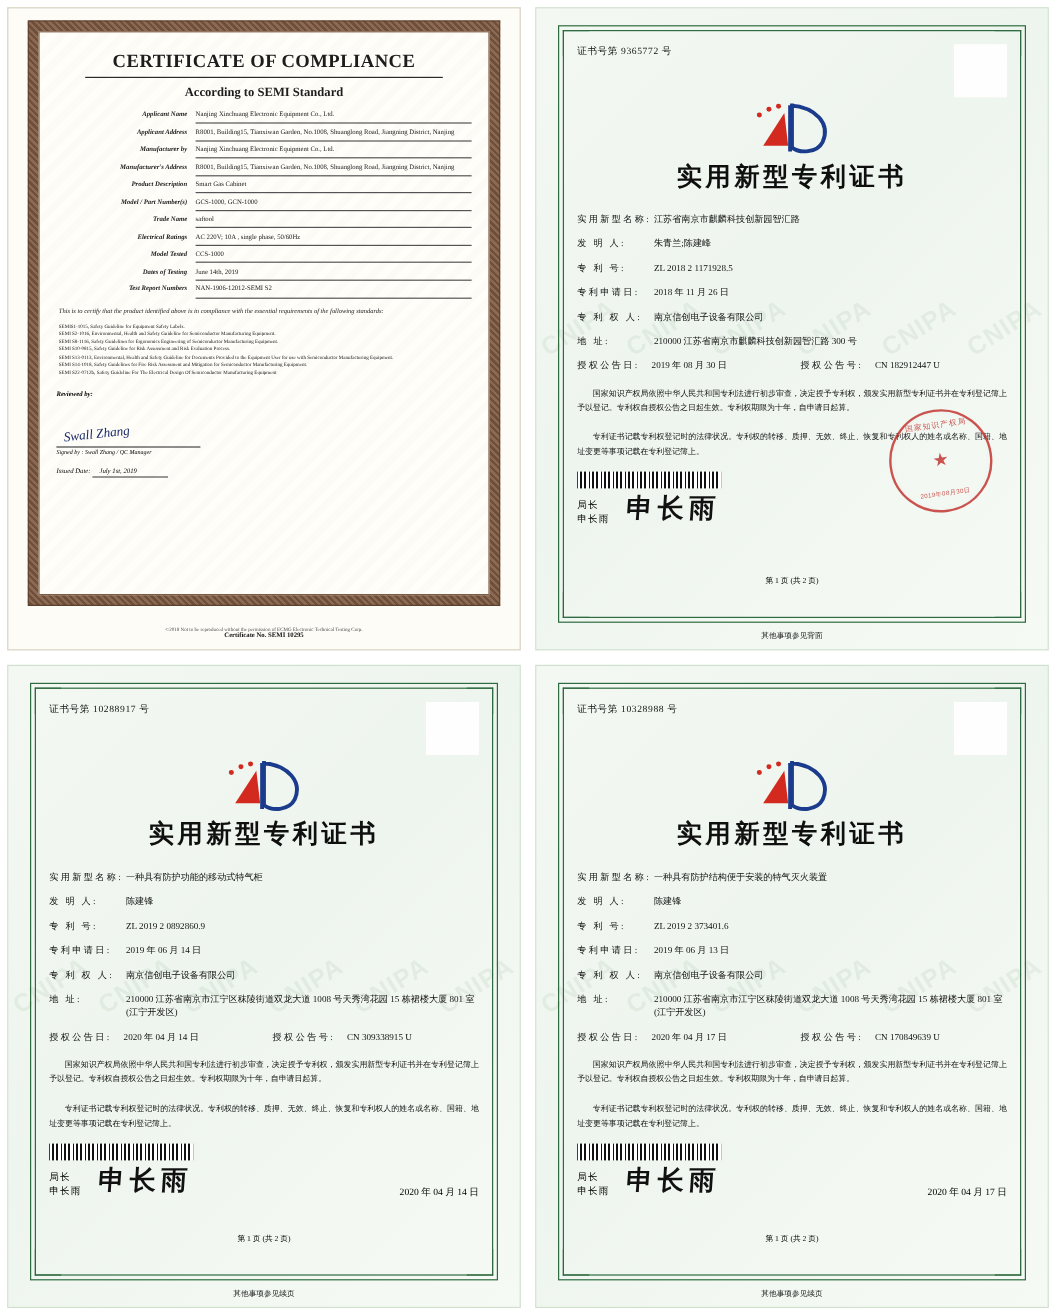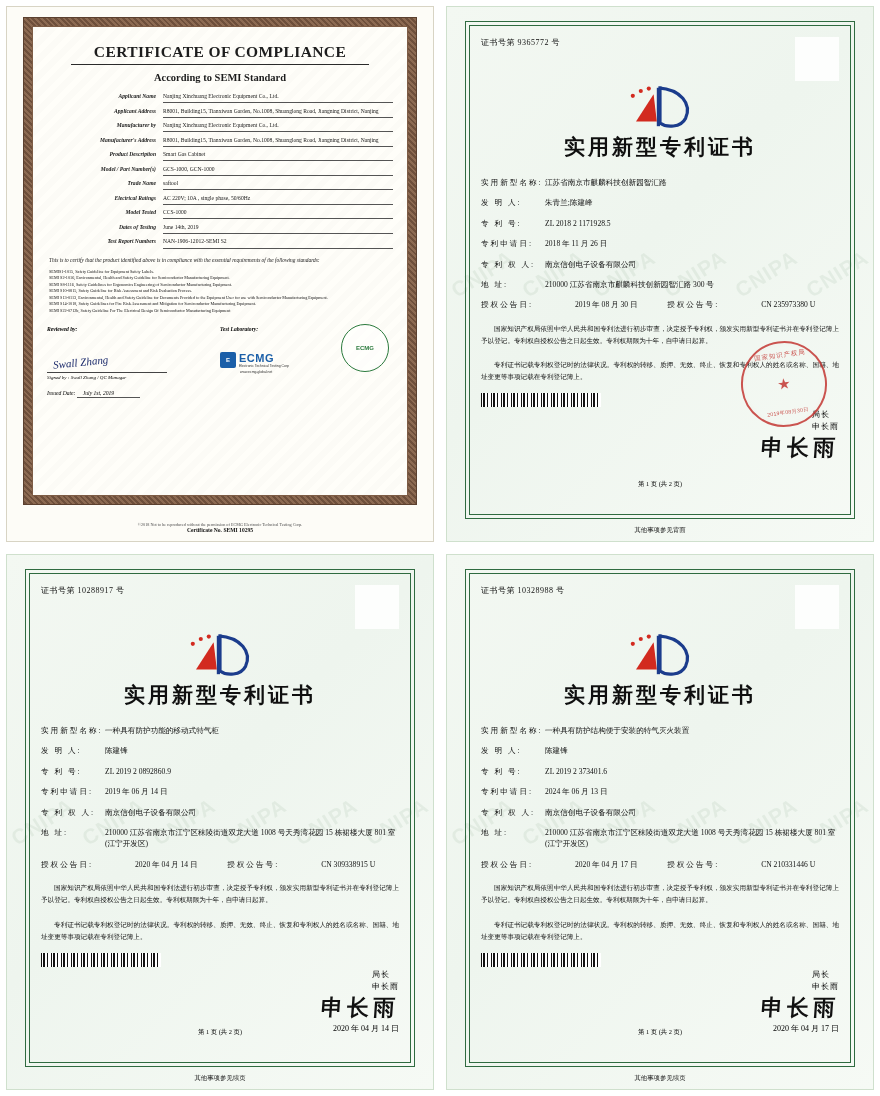--- a/index.html
+++ b/index.html
@@ -182,33 +182,33 @@
     font-size: 21px;
     letter-spacing: 3px;
     color: #0f0f0f;
     margin-top: 2px;
   }
   .cn-fields { margin-top: 16px; font-size: 7.6px; color: #111; font-family: "Liberation Serif", serif; }
   .cn-f { display: flex; margin-bottom: 9px; line-height: 1.5; }
   .cn-f .k { flex: 0 0 64px; letter-spacing: 2px; }
   .cn-f .v { flex: 1 1 auto; }
   .cn-f.split { justify-content: space-between; }
-  .cn-f.split .half { display: flex; flex: 0 0 48%; gap: 32px; }
+  .cn-f.split .half { display: flex; flex: 0 0 48%; }
   .cn-f.split .half .k { flex: 0 0 62px; letter-spacing: 2px; }
   .cn-para {
     margin-top: 12px;
     font-size: 6.6px; line-height: 1.85; text-indent: 13px;
     color: #111; font-family: "Liberation Serif", serif;
     text-align: justify;
   }
   .cn-barcode {
     margin-top: 10px; height: 14px; width: 120px;
     background-image: repeating-linear-gradient(90deg,#111 0 1px, #fff 1px 2px, #111 2px 4px, #fff 4px 6px, #111 6px 7px, #fff 7px 10px);
   }
-  .cn-sign-row { display: flex; align-items: flex-end; margin-top: 2px; flex-direction: column; }
+  .cn-sign-row { display: flex; align-items: flex-end; margin-top: 2px; }
   .cn-sign-label { font-size: 8px; line-height: 1.5; font-family: "Liberation Serif", serif; letter-spacing: 1px;}
   .cn-sign-name {
     font-family: "Liberation Serif", serif; font-size: 22px; font-weight: bold;
     margin-left: 14px; letter-spacing: 4px; color: #111; transform: skewX(-4deg);
   }
   .cn-date { margin-left: auto; font-size: 8px; font-family: "Liberation Serif", serif; }
   .seal {
     position: absolute; right: 12px; bottom: 78px;
     width: 86px; height: 86px; border-radius: 50%;
     border: 2.4px solid #c2302c; color: #c2302c;
@@ -299,32 +299,20 @@
           <div class="semi-sig-area">
             <div class="semi-sig-col">
               <div class="semi-sig-head">Reviewed by:</div>
               <div class="semi-script">Swall Zhang</div>
               <div class="semi-signed-line"></div>
               <div class="semi-small">
                 <span>Signed by :</span>
                 <span>Swall Zhang / QC Manager</span>
               </div>
             </div>
-            <div class="semi-sig-col">
-              <div class="semi-sig-head">Test Laboratory:</div>
-              <div class="ecmg-logo">
-                <div class="ecmg-mark">E</div>
-                <div>
-                  <div class="ecmg-text">ECMG</div>
-                  <div class="ecmg-cap">Electronic Technical Testing Corp</div>
-                </div>
-              </div>
-              <div class="ecmg-cap" style="margin-left:20px;margin-top:2px;">www.ecmg-global.net</div>
-              <div class="ecmg-seal">ECMG</div>
-            </div>
           </div>
 
           <div class="semi-issued">
             <span>Issued Date:</span>
             <span class="u">July 1st, 2019</span>
           </div>
         </div>
       </div>
       <div class="semi-foot">
         <div>©2018 Not to be reproduced without the permission of ECMG Electronic Technical Testing Corp.</div>
@@ -391,21 +379,21 @@
               <div class="k">地 址:</div>
               <div class="v">210000 江苏省南京市麒麟科技创新园智汇路 300 号</div>
             </div>
           <div class="cn-f split">
             <div class="half">
                 <div class="k">授权公告日:</div>
                 <div>2019 年 08 月 30 日</div>
               </div>
             <div class="half">
                 <div class="k">授权公告号:</div>
-                <div>CN 235973380 U</div>
+                <div>CN 182912447 U</div>
               </div>
           </div>
         </div>
 
         <div class="cn-para">国家知识产权局依照中华人民共和国专利法进行初步审查，决定授予专利权，颁发实用新型专利证书并在专利登记簿上予以登记。专利权自授权公告之日起生效。专利权期限为十年，自申请日起算。</div>
         <div class="cn-para">专利证书记载专利权登记时的法律状况。专利权的转移、质押、无效、终止、恢复和专利权人的姓名或名称、国籍、地址变更等事项记载在专利登记簿上。</div>
 
         <div class="cn-barcode"></div>
         <div class="cn-sign-row">
           <div class="cn-sign-label">
@@ -558,38 +546,38 @@
           <div class="cn-f">
               <div class="k">发 明 人:</div>
               <div class="v">陈建锋</div>
             </div>
           <div class="cn-f">
               <div class="k">专 利 号:</div>
               <div class="v">ZL 2019 2 373401.6</div>
             </div>
           <div class="cn-f">
               <div class="k">专利申请日:</div>
-              <div class="v">2024 年 06 月 13 日</div>
+              <div class="v">2019 年 06 月 13 日</div>
             </div>
           <div class="cn-f">
               <div class="k">专 利 权 人:</div>
               <div class="v">南京信创电子设备有限公司</div>
             </div>
           <div class="cn-f">
               <div class="k">地 址:</div>
               <div class="v">210000 江苏省南京市江宁区秣陵街道双龙大道 1008 号天秀湾花园 15 栋裙楼大厦 801 室 (江宁开发区)</div>
             </div>
           <div class="cn-f split">
             <div class="half">
                 <div class="k">授权公告日:</div>
                 <div>2020 年 04 月 17 日</div>
               </div>
             <div class="half">
                 <div class="k">授权公告号:</div>
-                <div>CN 210331446 U</div>
+                <div>CN 170849639 U</div>
               </div>
           </div>
         </div>
 
         <div class="cn-para">国家知识产权局依照中华人民共和国专利法进行初步审查，决定授予专利权，颁发实用新型专利证书并在专利登记簿上予以登记。专利权自授权公告之日起生效。专利权期限为十年，自申请日起算。</div>
         <div class="cn-para">专利证书记载专利权登记时的法律状况。专利权的转移、质押、无效、终止、恢复和专利权人的姓名或名称、国籍、地址变更等事项记载在专利登记簿上。</div>
 
         <div class="cn-barcode"></div>
         <div class="cn-sign-row">
           <div class="cn-sign-label">

